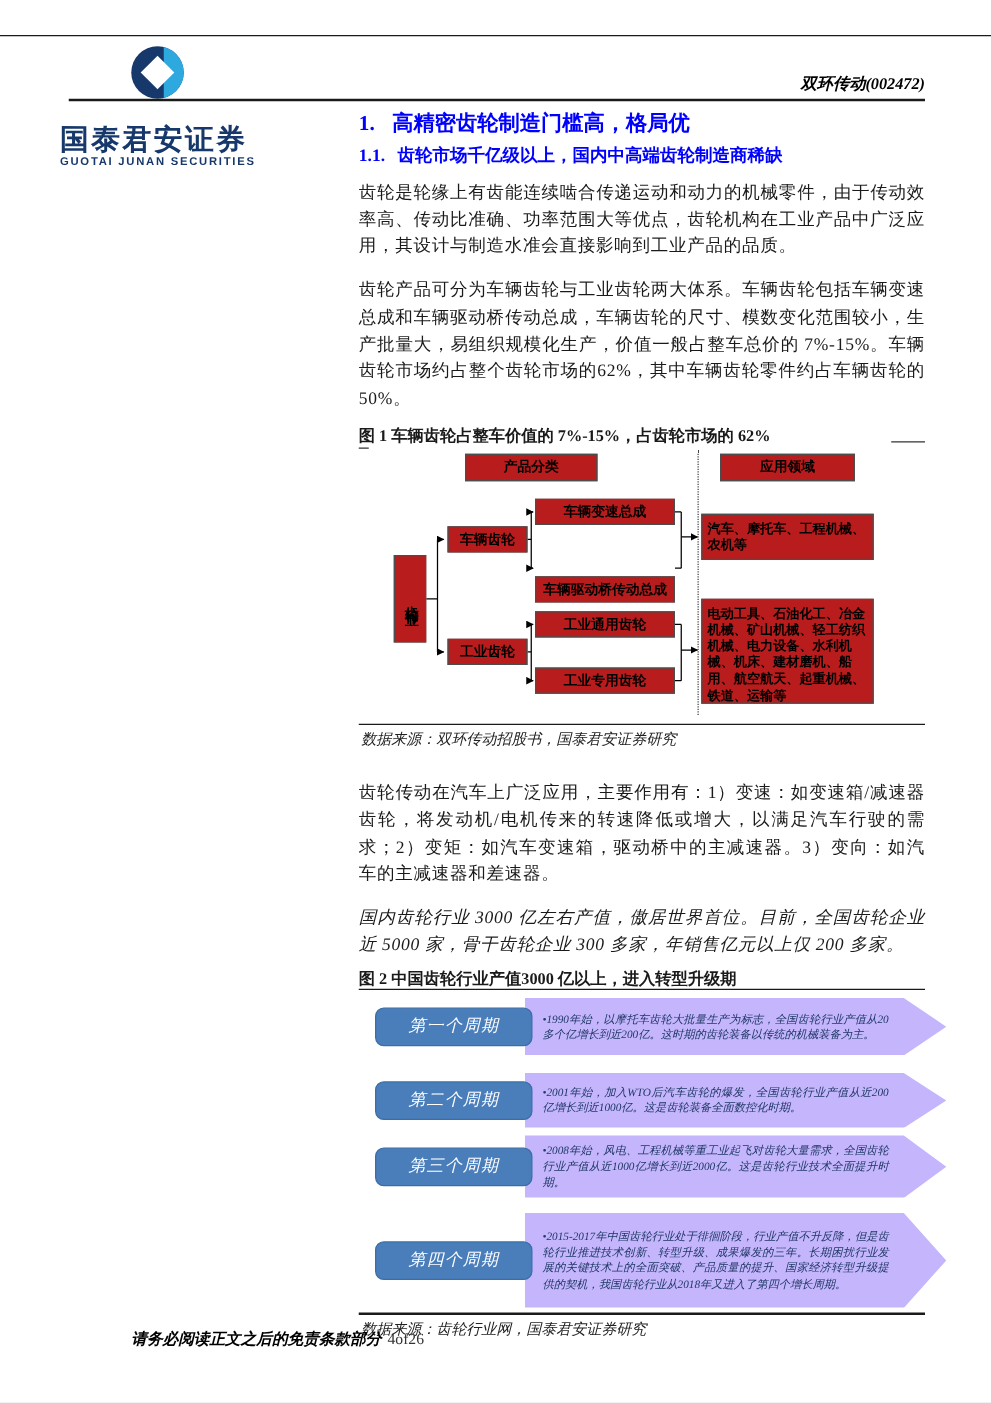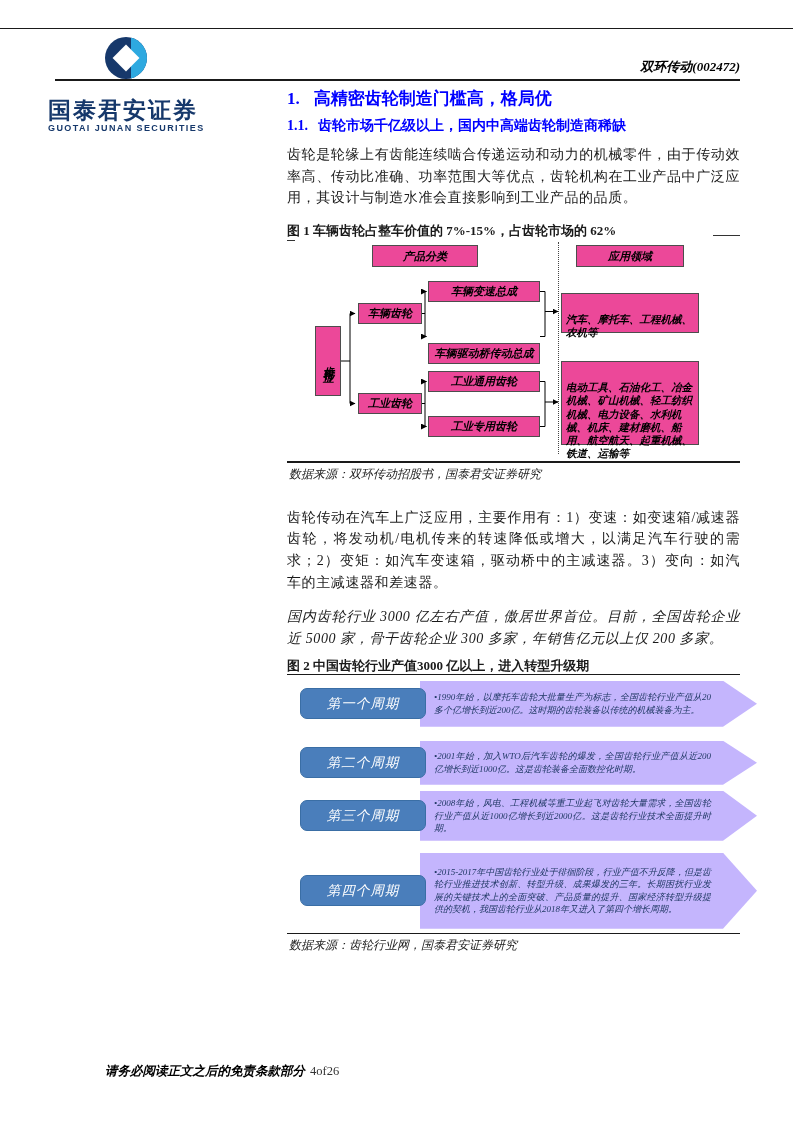--- a/index.html
+++ b/index.html
@@ -22,33 +22,33 @@
   .h1 { color:#0000FF; font-weight:bold; font-size:17px; line-height:22px; margin-bottom:7px; }
   .h1 .num { margin-right:14px; }
   .h2 { color:#0000FF; font-weight:bold; font-size:14px; line-height:18px; margin-bottom:9px; }
   .h2 .num { margin-right:10px; }
   .para { font-size:14px; line-height:21.7px; text-align:justify; letter-spacing:0.6px; margin-bottom:13px; }
   .figcap { font-weight:bold; font-size:13px; line-height:17px; margin:2px 0 3px 0; position:relative; }
   .fig1-mark-l { position:absolute; left:0px; top:18px; width:8px; height:1px; background:#333; }
   .fig1-mark-r { position:absolute; right:0px; top:13px; width:27px; height:1px; background:#333; }
   
   .fig1 { position:relative; width:453px; height:215px; margin-bottom:2px; }
-  .f1box { position:absolute; background:#ec4899; border:1px solid #4d4d4d; font-weight:bold; color:#000;
+  .f1box { position:absolute; background:#b91c1c; border:1px solid #4d4d4d; font-weight:bold; color:#000;
            display:flex; align-items:center; justify-content:center; font-size:11px;
-           font-family:"Liberation Sans","DejaVu Sans",sans-serif;font-style:italic; }
+           font-family:"Liberation Sans","DejaVu Sans",sans-serif; }
   .f1hdr-l { left:85px;  top:3px;  width:106px; height:22px; }
   .f1hdr-r { left:289px; top:3px;  width:108px; height:22px; }
   .f1root  { left:28px;  top:84px; width:26px;  height:70px; line-height:15px; text-align:center;
              writing-mode:vertical-lr; text-orientation:upright; letter-spacing:2px; }
   .f1l2a { left:71px; top:61px;  width:64px; height:21px; }
   .f1l2b { left:71px; top:151px; width:64px; height:21px; }
   .f1l3  { left:141px; width:112px; height:21px; }
   .f1l3a { top:39px; } .f1l3b { top:101px; } .f1l3c { top:129px; } .f1l3d { top:174px; }
   .f1app { left:274px; width:138px; justify-content:flex-start; align-items:flex-start;
-           padding:19px 4px; font-size:10.5px; line-height:13.2px; text-align:left; }
+           padding:5px 4px; font-size:10.5px; line-height:13.2px; text-align:left; }
   .f1app1 { top:51px;  height:37px; }
   .f1app2 { top:119px; height:84px; }
   .f1dots { position:absolute; left:271px; top:0; height:212px; width:0; border-left:1.5px dotted #444; }
   .f1svg { position:absolute; left:0; top:0; }
   
   .fig2cap { border-bottom:1.5px solid #1a1a1a; padding-bottom:0; margin-bottom:6px; }
   .fig2 { position:relative; margin-left:13px; width:457px; }
   .f2row { position:relative; display:flex; align-items:center; }
   .f2row1 { height:46px; margin-bottom:14px; }
   .f2row2 { height:44px; margin-bottom:6px; }
@@ -99,20 +99,21 @@
   <div class="content">
 
     <div class="h1">
       <span class="num">1.</span><span>高精密齿轮制造门槛高，格局优</span>
     </div>
     <div class="h2">
       <span class="num">1.1.</span><span>齿轮市场千亿级以上，国内中高端齿轮制造商稀缺</span>
     </div>
 
     <p class="para">齿轮是轮缘上有齿能连续啮合传递运动和动力的机械零件，由于传动效率高、传动比准确、功率范围大等优点，齿轮机构在工业产品中广泛应用，其设计与制造水准会直接影响到工业产品的品质。</p>
+    <p class="para" style="margin-bottom:9px;">齿轮产品可分为车辆齿轮与工业齿轮两大体系。车辆齿轮包括车辆变速总成和车辆驱动桥传动总成，车辆齿轮的尺寸、模数变化范围较小，生产批量大，易组织规模化生产，价值一般占整车总价的 7%-15%。车辆齿轮市场约占整个齿轮市场的62%，其中车辆齿轮零件约占车辆齿轮的 50%。</p>
 
     <div class="figcap">
       <span>图 1 车辆齿轮占整车价值的 7%-15%，占齿轮市场的 62%</span>
       <span class="fig1-mark-l"></span>
       <span class="fig1-mark-r"></span>
     </div>
 
     <div class="fig1">
       <svg class="f1svg" width="453" height="215" viewBox="0 0 453 215">
         <defs>

